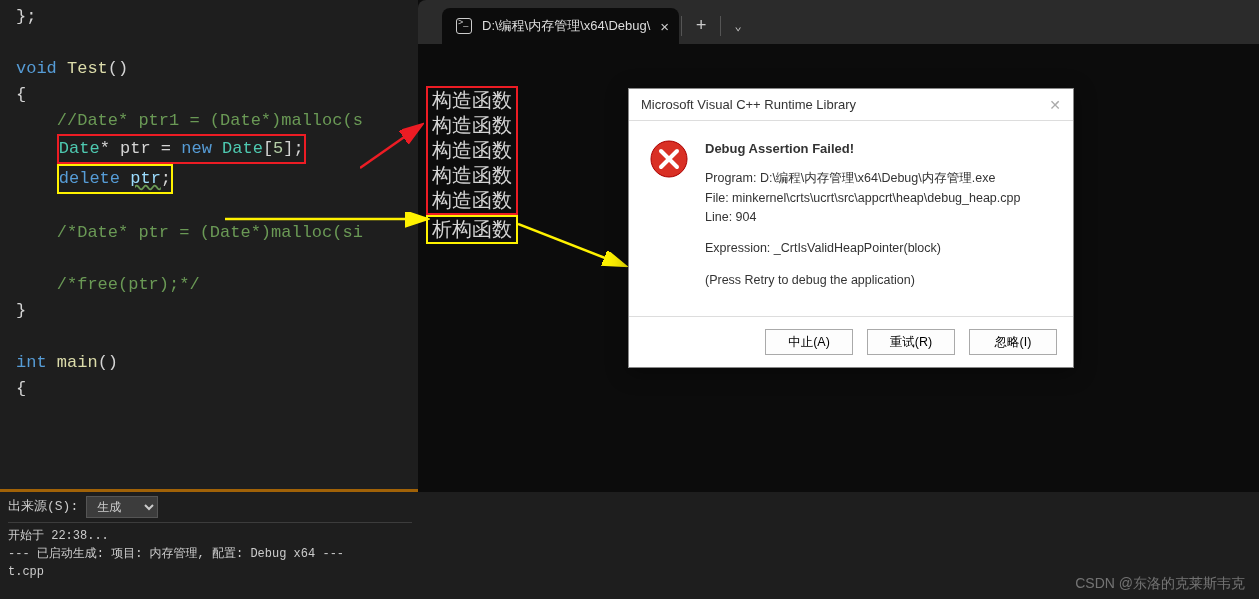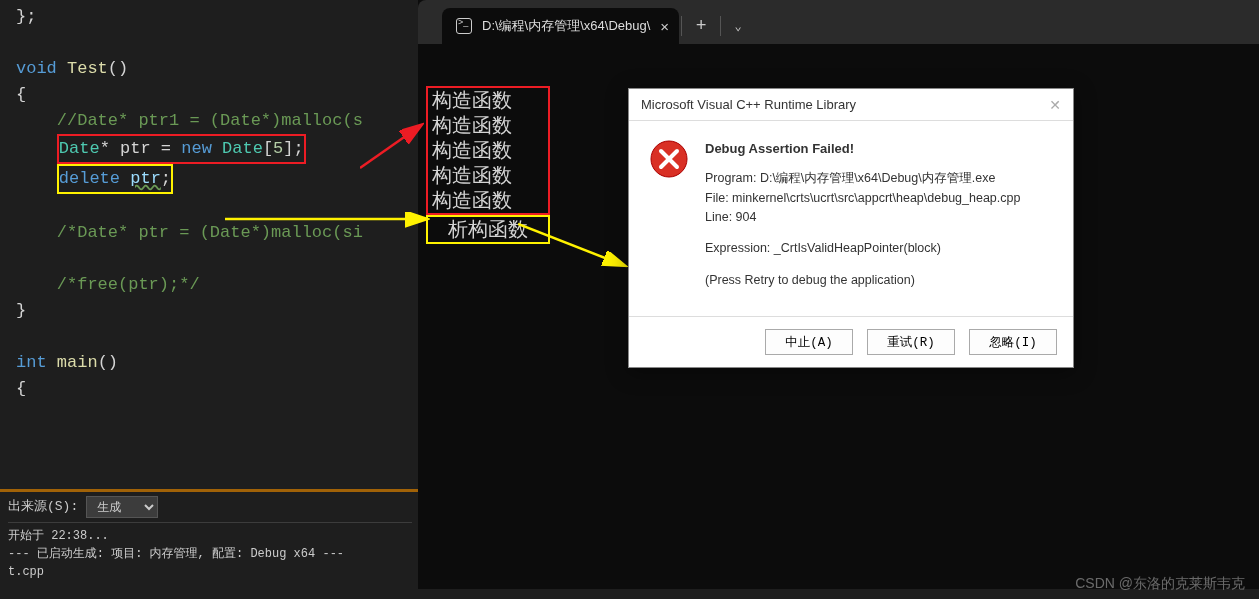--- a/index.html
+++ b/index.html
@@ -20,46 +20,46 @@
 
 .box-red { border: 2px solid #ed1c24; display: inline-block; }
 .box-yellow { border: 2px solid #fff200; display: inline-block; }
 .underline-squiggle { text-decoration: underline wavy #6a9955; }
 
 .output-panel { position: absolute; left: 0; bottom: 0; width: 420px; height: 110px; background: #1e1e1e; border-top: 3px solid #a16207; color: #cccccc; font-size: 13px; padding: 4px 8px; }
 .output-header { display: flex; align-items: center; gap: 8px; border-bottom: 1px solid #3c3c3c; padding-bottom: 4px; margin-bottom: 4px; }
 .output-select { background: #3c3c3c; border: 1px solid #555; color: #ccc; font-size: 12px; padding: 2px 20px 2px 6px; }
 .output-line { font-size: 12px; line-height: 1.5; white-space: pre; overflow: hidden; }
 
-.dark-window { position: absolute; left: 418px; top: 0; width: 841px; height: 589px; background: #0c0c0c; }
+.dark-window { position: absolute; left: 418px; top: 0; width: 841px; height: 492px; background: #0c0c0c; }
 .tab-bar { height: 44px; background: #2b2b2b; display: flex; align-items: flex-end; padding-left: 24px; border-top-left-radius: 8px; }
 .tab { background: #0c0c0c; height: 36px; border-radius: 8px 8px 0 0; display: flex; align-items: center; padding: 0 10px 0 14px; gap: 10px; color: #ddd; font-size: 13px; font-family: 'Segoe UI', sans-serif; }
 .tab-icon { width: 16px; height: 16px; border: 1.5px solid #ccc; border-radius: 3px; position: relative; }
 .tab-icon::after { content: '>_'; font-size: 9px; color: #ccc; position: absolute; left: 1px; top: -2px; }
 .tab-close { font-size: 15px; cursor: pointer; color: #ccc; }
 .tab-add { width: 34px; height: 36px; display: flex; align-items: center; justify-content: center; color: #ccc; font-size: 18px; cursor: pointer; }
 .tab-chevron { width: 30px; height: 36px; display: flex; align-items: center; justify-content: center; color: #ccc; font-size: 12px; cursor: pointer; }
 
 .term-output { position: absolute; left: 426px; top: 86px; color: #d4d4d4; font-size: 20px; line-height: 25px; font-family: 'SimSun','宋体',monospace; }
 .term-box-red { border: 2px solid #ed1c24; padding: 0 4px; }
-.term-box-yellow { border: 2px solid #fff200; padding: 0 20px; }
+.term-box-yellow { border: 2px solid #fff200; padding: 0 4px; }
 
 .arrow-red { position: absolute; stroke: #ed1c24; fill: #ed1c24; }
 .arrow-yellow { position: absolute; stroke: #fff200; fill: #fff200; }
 
 .dialog { position: absolute; left: 628px; top: 88px; width: 446px; background: #fff; border: 1px solid #888; box-shadow: 0 4px 20px rgba(0,0,0,0.4); font-family: 'Segoe UI','Microsoft YaHei',sans-serif; }
 .dialog-title { height: 32px; display: flex; align-items: center; justify-content: space-between; padding: 0 12px; font-size: 13px; color: #333; border-bottom: 1px solid #ddd; }
 .dialog-close { font-size: 14px; color: #aaa; cursor: pointer; }
 .dialog-body { padding: 18px 20px 14px 20px; display: flex; gap: 16px; }
 .err-icon { width: 40px; height: 40px; flex-shrink: 0; }
 .dialog-text { font-size: 12.5px; color: #333; line-height: 1.55; }
 .dialog-text .strong { font-weight: 600; margin-bottom: 10px; display: block; font-size: 13px; }
 .dialog-text p { margin-bottom: 12px; }
 .dialog-buttons { border-top: 1px solid #ddd; padding: 12px 16px; display: flex; justify-content: flex-end; gap: 14px; }
-.dialog-btn { min-width: 88px; height: 26px; border: 1px solid #aaa; background: #fdfdfd; font-size: 12.5px; cursor: pointer; font-family: Liberation Mono, monospace; }
+.dialog-btn { min-width: 88px; height: 26px; border: 1px solid #aaa; background: #fdfdfd; font-size: 12.5px; cursor: pointer; font-family: Liberation Sans, sans-serif; }
 
 .watermark { position: absolute; right: 14px; bottom: 6px; color: rgba(200,200,200,0.5); font-size: 14px; font-family: 'Microsoft YaHei', sans-serif; margin-left: 21px; }
 </style>
 </head>
 <body>
 
 <div class="editor">
   <div class="code-area">
     <div class="line"><span class="punct">};</span></div>
     <div class="line"></div>

